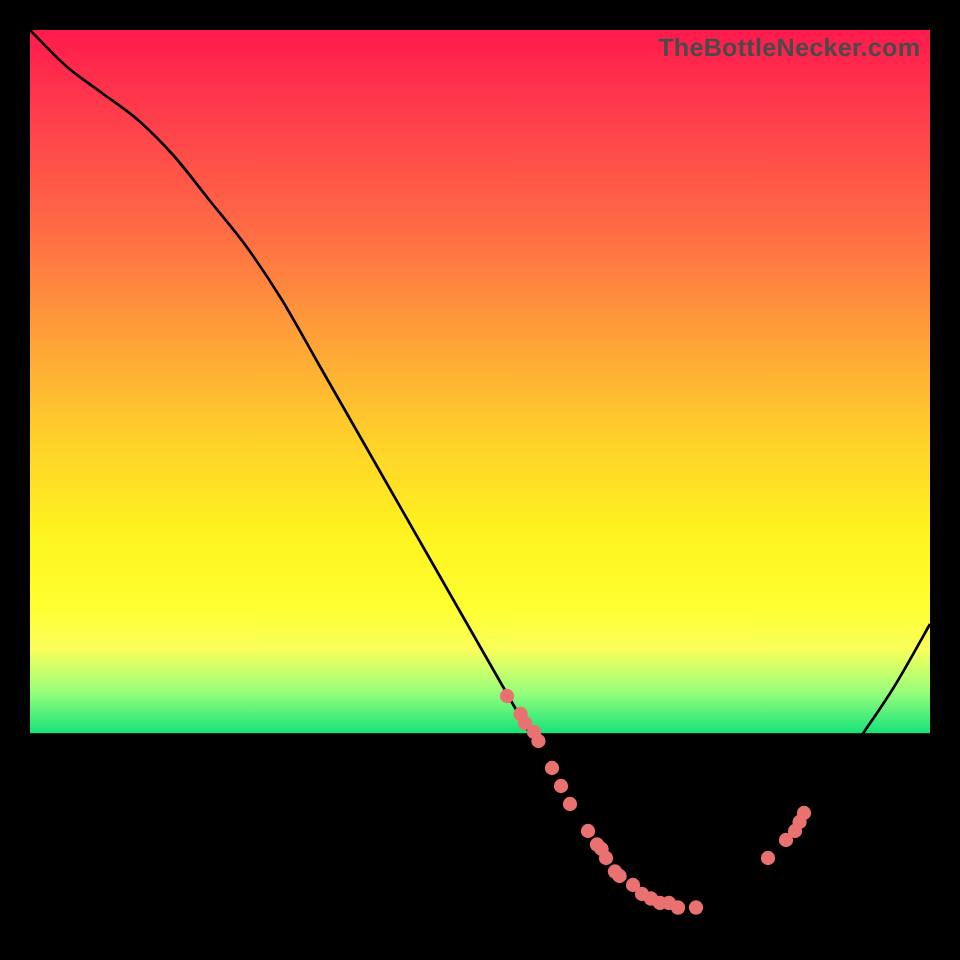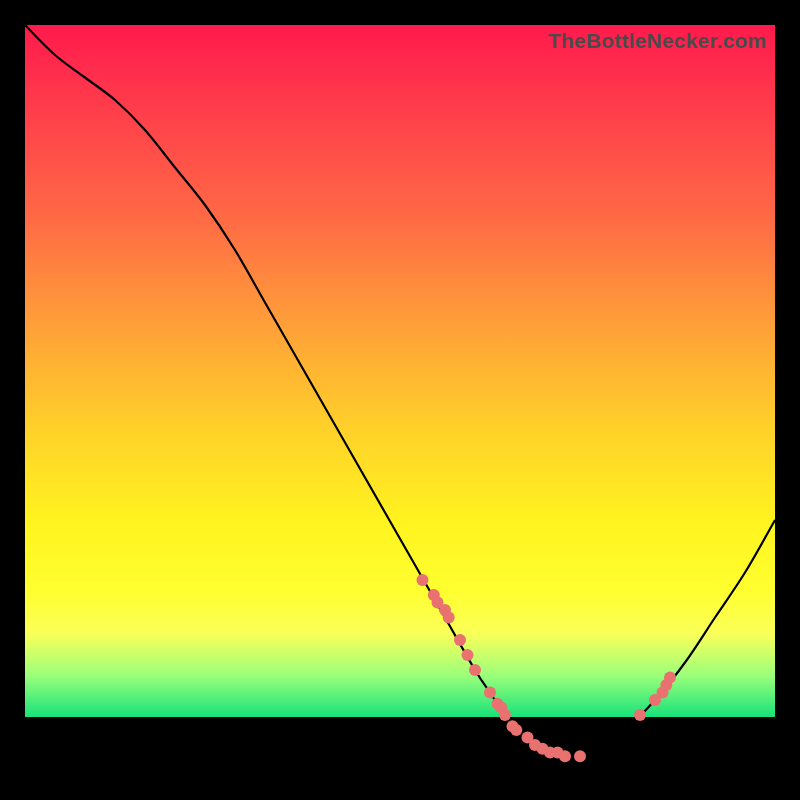--- a/index.html
+++ b/index.html
@@ -9,21 +9,21 @@
     height: 800px;
     background: #000;
     overflow: hidden;
     font-family: Arial, Helvetica, sans-serif;
   }
   .frame {
     position: absolute;
     left: 25px;
     top: 25px;
     width: 750px;
-    height: 692px;
+    height: 586px;
     background: linear-gradient(
       to bottom,
       #ff1a4d 0%,
       #ff3d4b 12%,
       #ff6a45 28%,
       #ff9b3a 42%,
       #ffd02a 58%,
       #fff41f 72%,
       #ffff30 82%,
       #faff5a 88%,

